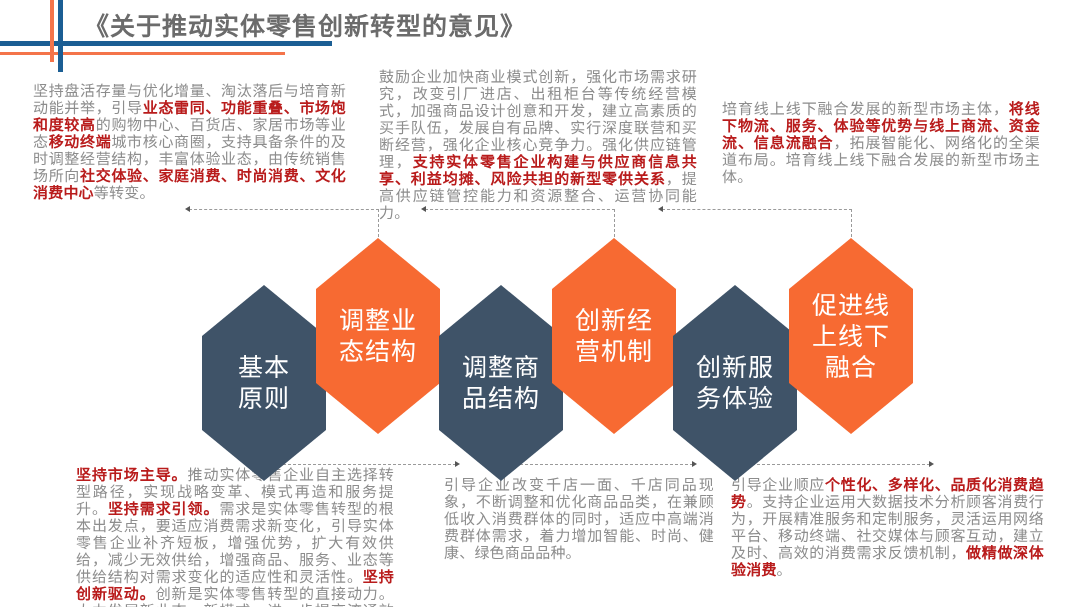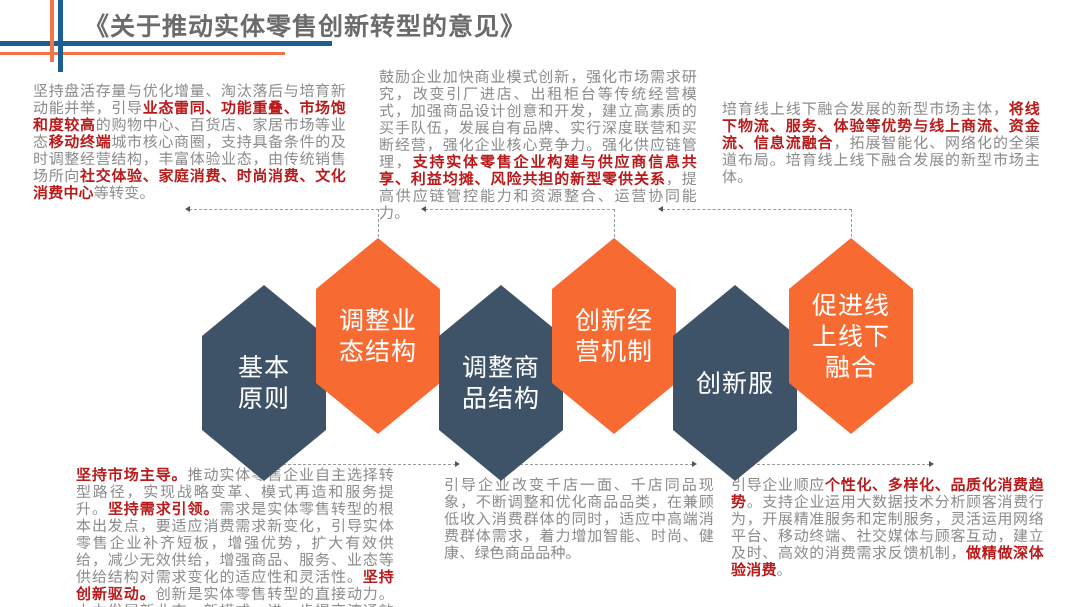--- a/index.html
+++ b/index.html
@@ -168,20 +168,21 @@
   </div>
   <div class="hex orange" id="hex-4">
     <div>
       <span>创新经</span>
       <span>营机制</span>
     </div>
   </div>
   <div class="hex dark" id="hex-5">
     <div>
       <span>创新服</span>
+      <span>务体验</span>
     </div>
   </div>
   <div class="hex orange" id="hex-6">
     <div>
       <span>促进线</span>
       <span>上线下</span>
       <span>融合</span>
     </div>
   </div>
 

